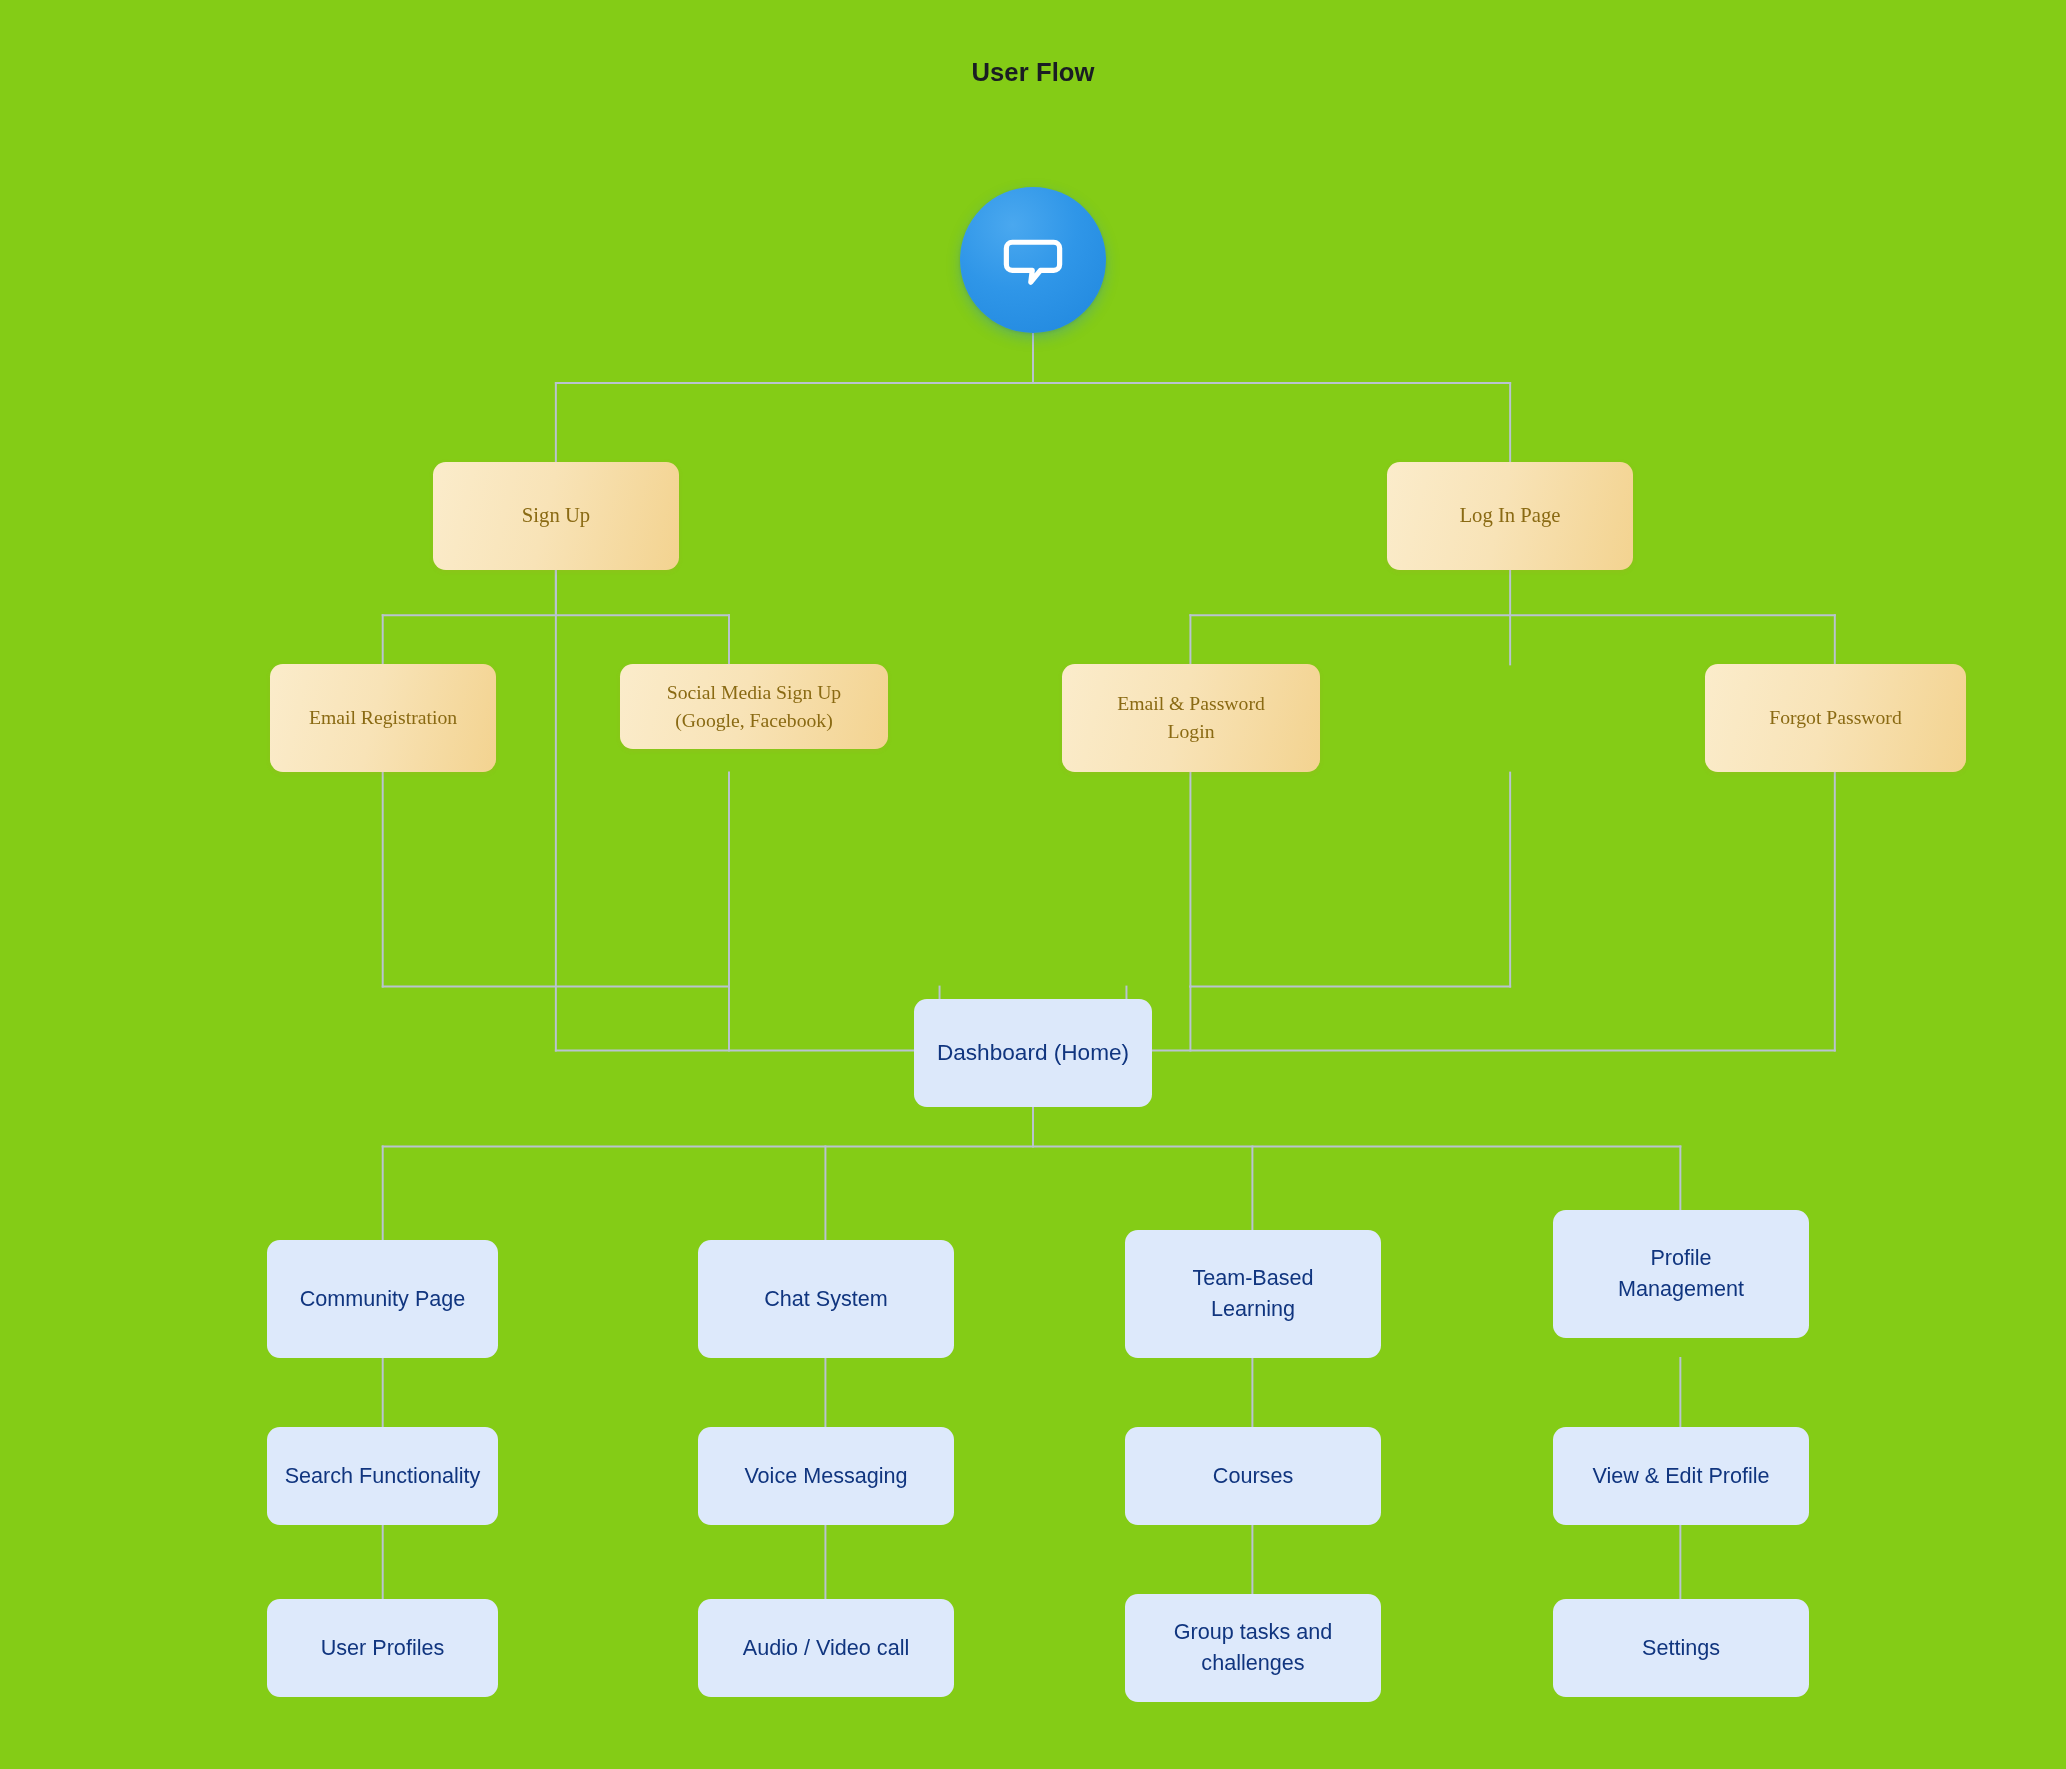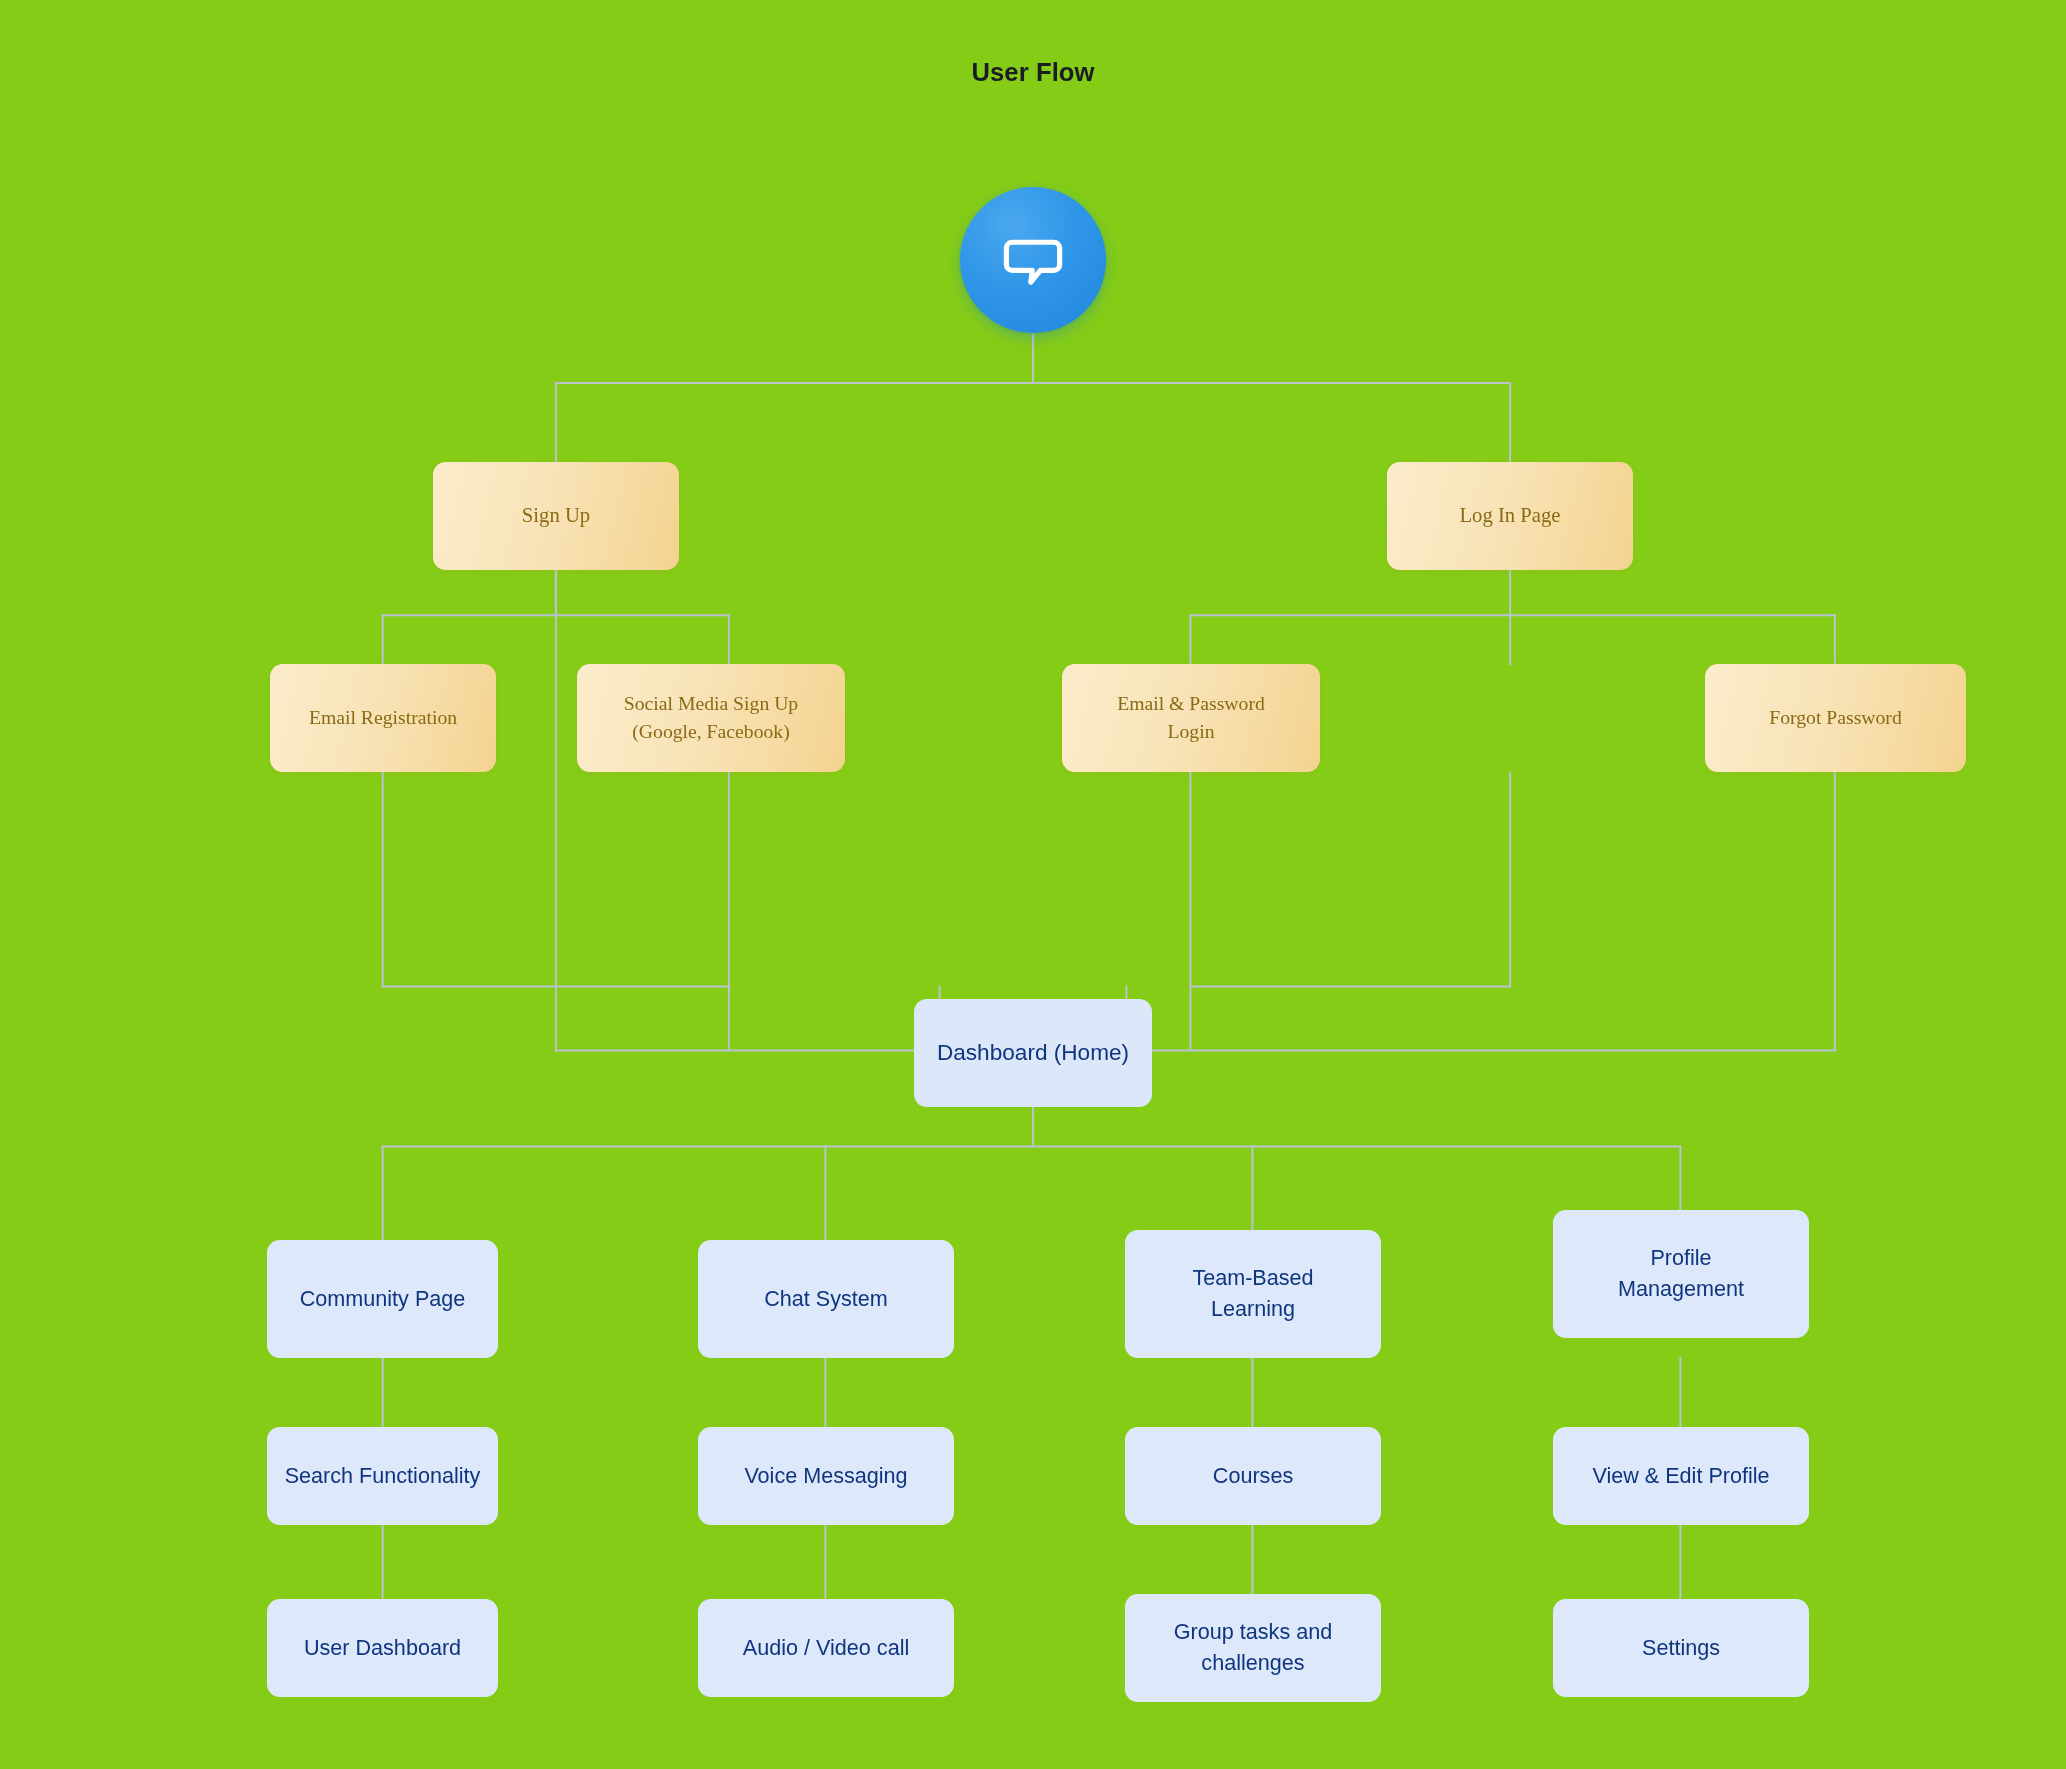--- a/index.html
+++ b/index.html
@@ -171,21 +171,21 @@
   </div>
 
   <div class="node amber" style="left:270px;  top:664px; width:226px; height:108px;">
     <span class="label">Email Registration</span>
   </div>
 
   <div class="node amber lvl1" style="left:1387px; top:462px;  width:246px; height:108px;">
     <span class="label">Log In Page</span>
   </div>
 
-  <div class="node amber" style="left:577px; top:664px; width:268px; height:108px;">
+  <div class="node amber" style="left:620px; top:664px; width:268px; height:85px;">
     <span class="label">Social Media Sign Up
 (Google, Facebook)</span>
   </div>
 
   <div class="node amber" style="left:1062px; top:664px; width:258px; height:108px;">
     <span class="label">Email &amp; Password
 Login</span>
   </div>
 
 
@@ -225,21 +225,21 @@
 
   <div class="node blue" style="left:1125px; top:1427px; width:256px; height:98px;">
     <span class="label">Courses</span>
   </div>
 
   <div class="node blue" style="left:1553px; top:1427px; width:256px; height:98px;">
     <span class="label">View &amp; Edit Profile</span>
   </div>
 
   <div class="node blue" style="left:267px;  top:1599px; width:231px; height:98px;">
-    <span class="label">User Dashboard</span>
+    <span class="label">User Profiles</span>
   </div>
 
   <div class="node blue" style="left:698px; top:1599px; width:256px; height:98px;">
     <span class="label">Audio / Video call</span>
   </div>
 
   <div class="node blue" style="left:1125px; top:1594px; width:256px; height:108px;">
     <span class="label">Group tasks and
 challenges</span>
   </div>

